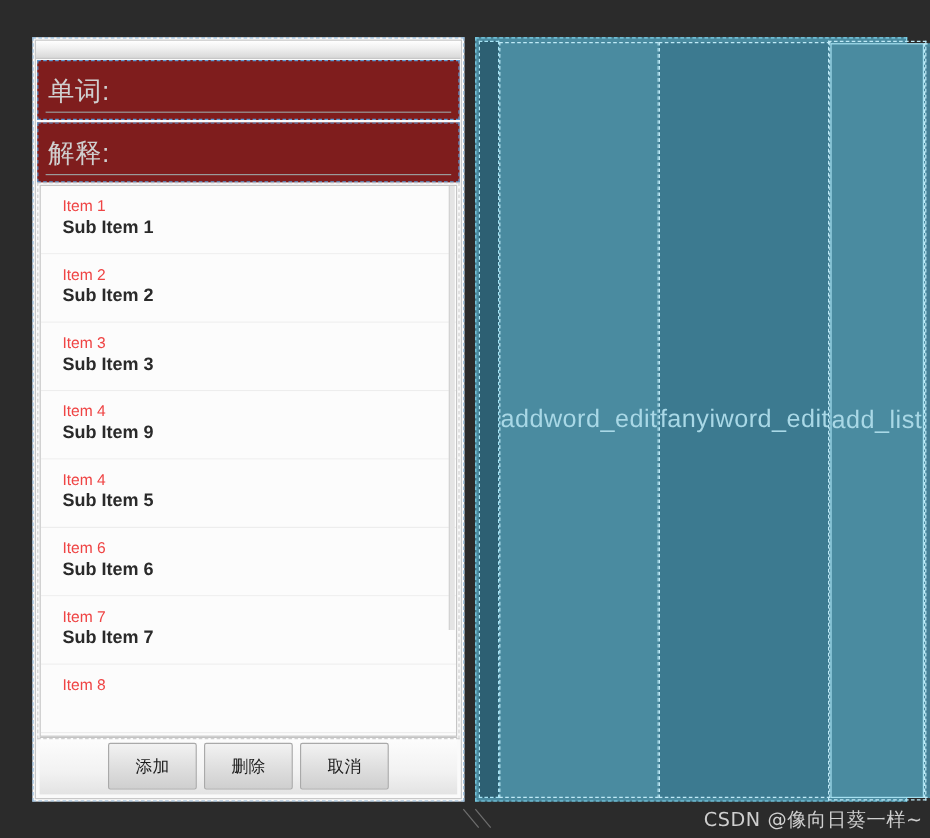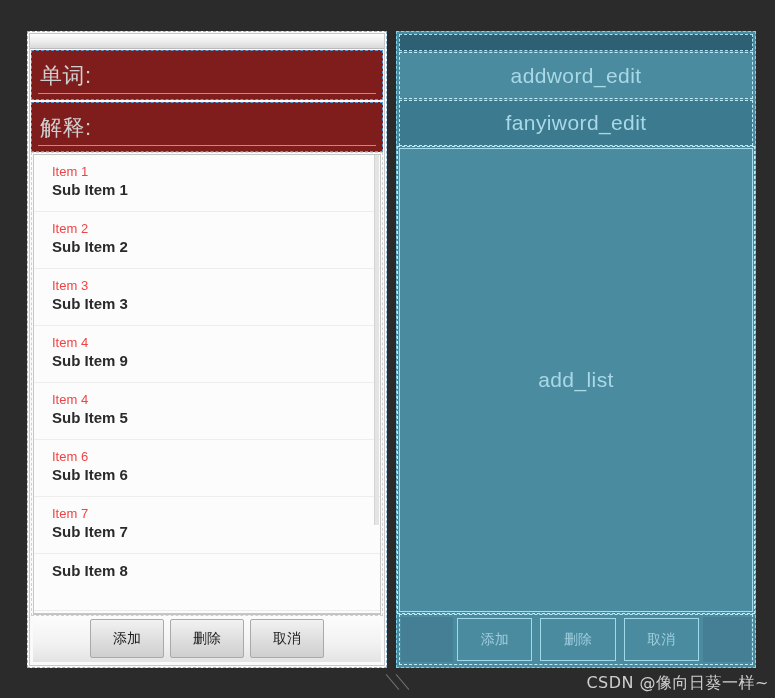--- a/index.html
+++ b/index.html
@@ -145,21 +145,20 @@
   .blueprint-panel {
     position: absolute;
     left: 396px;
     top: 31px;
     width: 360px;
     height: 637px;
     background: #4a8ba0;
     outline: 1px dashed #7fd4ec;
     outline-offset: -1px;
     display: flex;
-    flex-direction: column;
     padding: 3px;
   }
   .bp-titlestrip {
     flex: 0 0 17px;
     background: #2d6073;
     border: 1px dashed #a6e4f5;
   }
   .bp-block {
     position: relative;
     border: 1px dashed #bfeaf7;
@@ -276,21 +275,21 @@
             </div>
             <div class="list-row">
               <div class="t1">Item 6</div>
               <div class="t2">Sub Item 6</div>
             </div>
             <div class="list-row">
               <div class="t1">Item 7</div>
               <div class="t2">Sub Item 7</div>
             </div>
             <div class="list-row">
-              <div class="t2">Sub Item 8</div>
+              <div class="t1">Item 8</div>
             </div>
           </div>
         <div class="scroll-track">
           <div class="scroll-thumb"></div>
         </div>
       </div>
 
       <div class="btn-bar">
         <div class="btn-spacer"></div>
         <div class="btn">添加</div>

